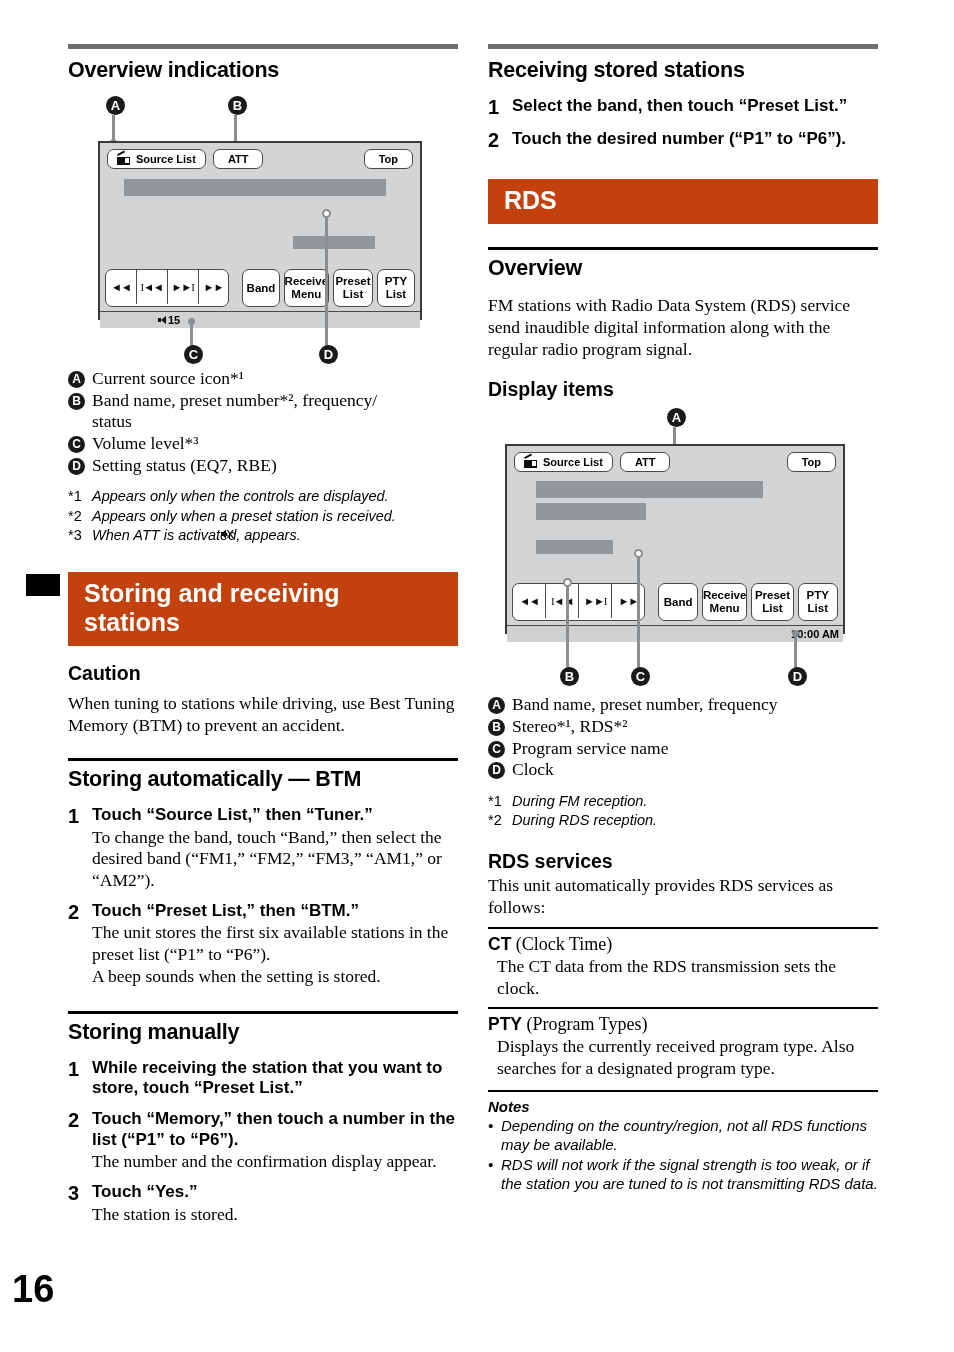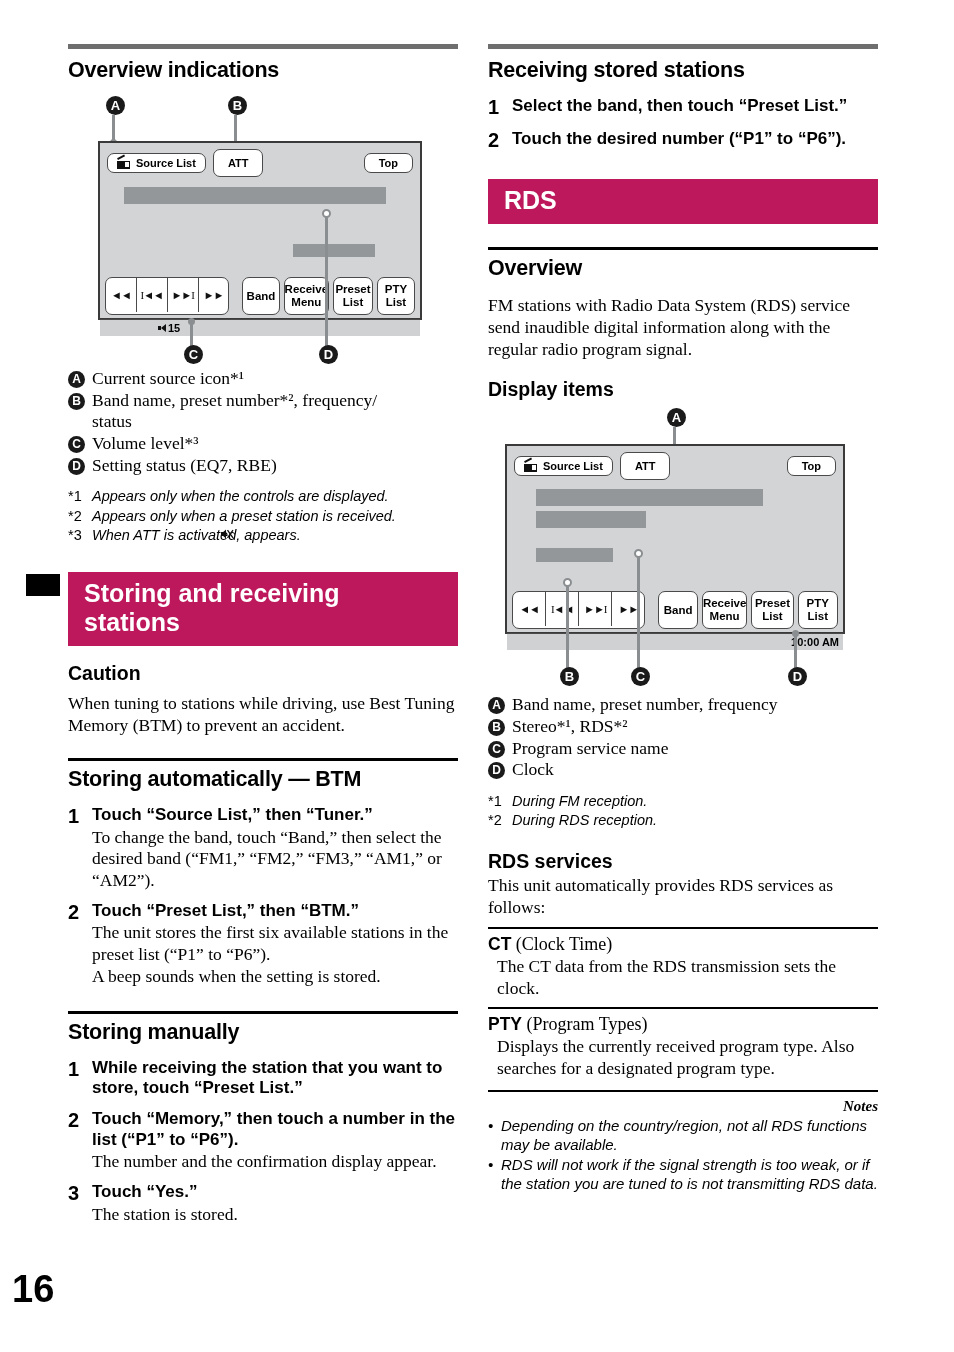--- a/index.html
+++ b/index.html
@@ -17,21 +17,21 @@
 
   
   .rule-thick{height:5px;background:#6e6e6e;margin:0 0 9px 0;}
   .rule-med{height:3px;background:#000;margin:0 0 6px 0;}
 
   h2.sec{
     font-family:"Liberation Sans",sans-serif;
     font-weight:bold;font-size:21.5px;margin:0 0 13px 0;letter-spacing:-0.2px;
   }
   .banner{
-    background:#be185d;color:#fff;
+    background:#c2410c;color:#fff;
     font-family:"Liberation Sans",sans-serif;
     font-weight:bold;font-size:25px;
     padding:7px 16px 9px 16px;letter-spacing:0px;
   }
   .tab-marker{
     position:absolute;left:26px;top:574px;width:34px;height:22px;background:#000;
   }
   h3.sub-lg{
     font-family:"Liberation Sans",sans-serif;
     font-weight:bold;font-size:19.5px;margin:0 0 7px 0;
@@ -61,22 +61,22 @@
     font-family:"Liberation Sans",sans-serif;font-weight:bold;font-size:12px;
     text-align:center;line-height:17px;flex:none;margin:3px 7px 0 0;
   }
   .leg-row .lt{flex:1;}
   .indent{padding-left:24px;}
 
   
   .fn{font-family:"Liberation Sans",sans-serif;font-style:italic;font-size:14.5px;line-height:1.32;display:flex;}
   .fn .mk{width:24px;flex:none;font-style:normal;}
   .notes-title{
-    font-family:Liberation Serif, serif;font-weight:bold;font-style:italic;
-    font-size:15px;margin:0 0 1px 0;text-align:right;
+    font-family:Liberation Sans, sans-serif;font-weight:bold;font-style:italic;
+    font-size:15px;margin:0 0 1px 0;
   }
   .note-p{font-family:"Liberation Sans",sans-serif;font-style:italic;font-size:15px;line-height:1.3;margin:0;}
   .note-li{display:flex;font-family:"Liberation Sans",sans-serif;font-style:italic;font-size:15px;line-height:1.3;}
   .note-li .dot{width:13px;flex:none;}
 
   
   .svc{border-top:2px solid #000;padding:5px 0 7px 0;}
   .svc .hd{font-size:18px;}
   .svc .hd b{font-family:"Liberation Sans",sans-serif;font-size:17.5px;}
   .svc .ln{font-size:17.5px;line-height:1.26;padding-left:9px;}
@@ -94,21 +94,21 @@
     position:relative;box-sizing:border-box;
   }
   .dev-top{display:flex;align-items:center;padding:6px 7px 0 7px;}
   .btn{
     background:#fff;border:1.5px solid #4a4a4a;border-radius:7px;
     font-family:"Liberation Sans",sans-serif;font-weight:bold;
     display:flex;align-items:center;justify-content:flex-end;
     box-sizing:border-box;
   }
   .btn-src{padding:0 9px;height:20px;gap:6px;}
-  .btn-att{padding:0 14px;height:28px;margin-left:7px;}
+  .btn-att{padding:0 14px;height:20px;margin-left:7px;}
   .btn-top{padding:0 14px;height:20px;margin-left:auto;}
   .radio-icon{
     position:relative;width:13px;height:11px;flex:none;
   }
   .radio-icon .bx{position:absolute;left:0;bottom:0;width:13px;height:8px;background:#111;}
   .radio-icon .sp{position:absolute;right:1.5px;bottom:1.5px;width:4px;height:5px;background:#fff;}
   .radio-icon .ant{position:absolute;left:1px;top:0;width:8px;height:2px;background:#111;transform:rotate(-28deg);transform-origin:left bottom;}
 
   .infobar{background:#949799;height:17px;}
   .dev-body{position:relative;}

